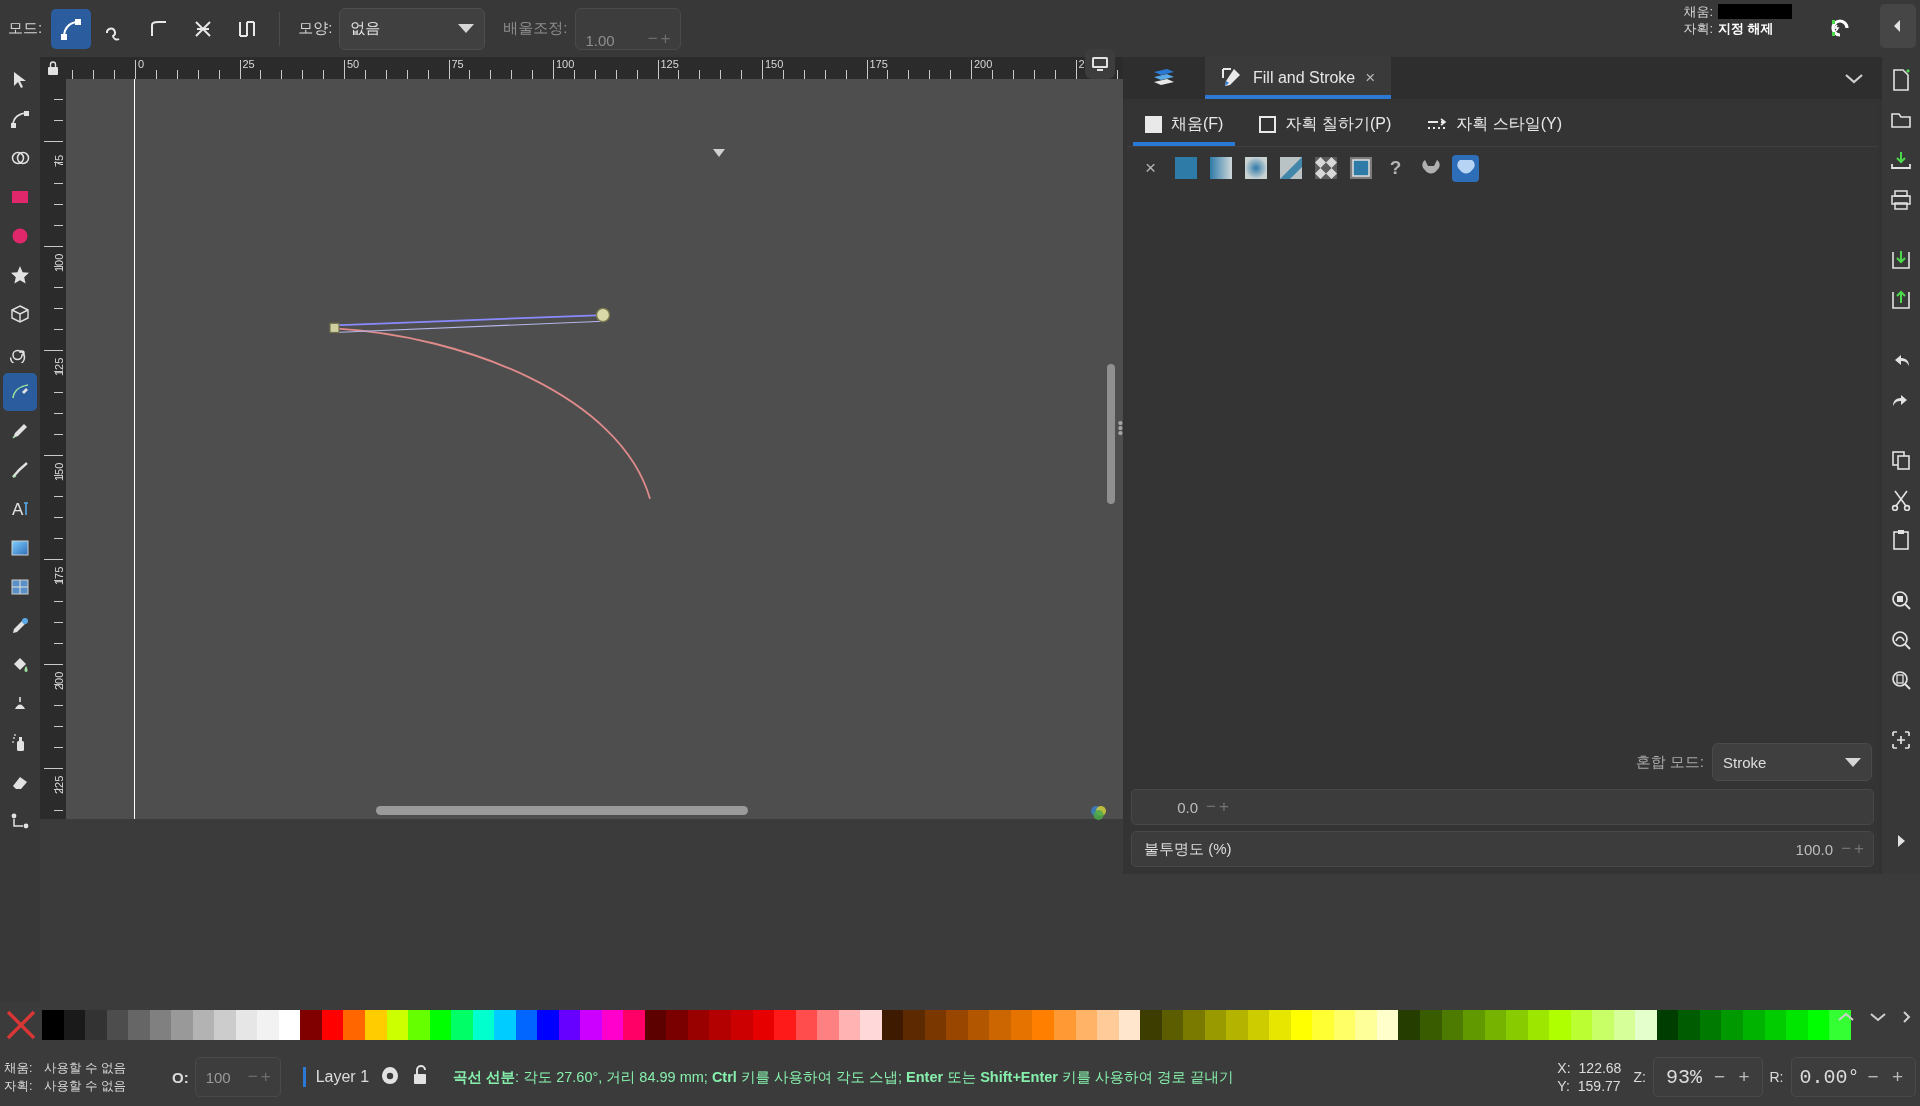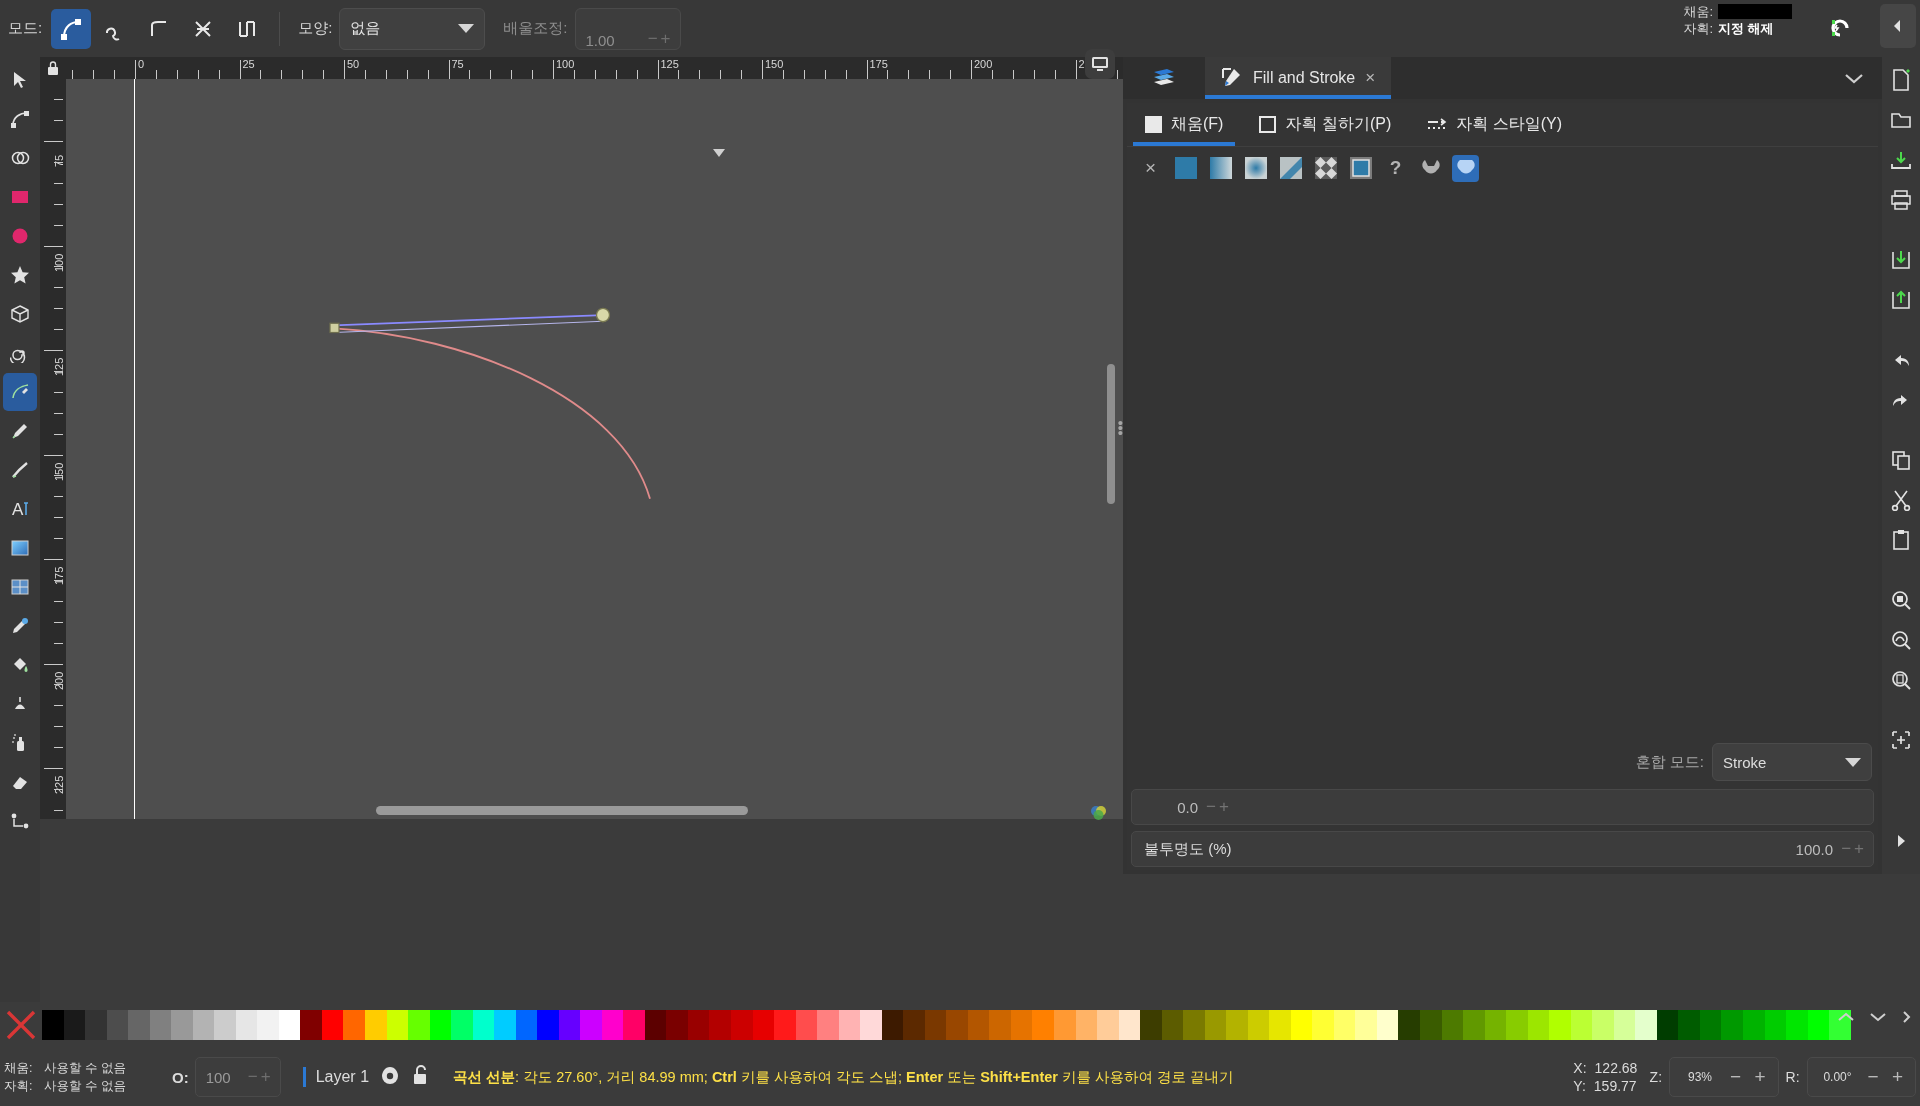--- a/index.html
+++ b/index.html
@@ -212,32 +212,32 @@
   #opacity .olab { font-size: 15px; font-weight: bold; }
   #opacity .obox {
     width: 86px; height: 40px; background: #3d3d3d; border: 1px solid #4a4a4a; border-radius: 5px;
     display: flex; align-items: center; justify-content: space-between; padding: 0 6px 0 10px;
   }
   #opacity .oval { font-size: 15px; color: #9a9a9a; }
   #opacity .pm { font-size: 17px; color: #6e6e6e; letter-spacing: 3px; }
   #layerbox { display: flex; align-items: center; gap: 10px; margin-left: 22px; }
   .bluebar { width: 3px; height: 20px; background: #2b79d4; }
   #layername { font-size: 16px; }
-  #hint { flex: 1; font-size: 14.5px; padding-left: 22px; color: #fde047; white-space: nowrap; overflow: hidden; }
+  #hint { flex: 1; font-size: 14.5px; padding-left: 22px; color: #86efac; white-space: nowrap; overflow: hidden; }
   #hint b { font-weight: bold; }
   #coords { display: flex; align-items: center; gap: 7px; font-size: 14px; margin-right: 4px; }
   #coords .xy { line-height: 18px; }
   #coords .xy div { display: flex; gap: 8px; }
   #coords .xy span.k { color: #dcdcdc; }
   #coords .xy span.v { color: #dcdcdc; width: 48px; display:inline-block; }
   .zbox {
     height: 40px; background: #3d3d3d; border: 1px solid #4a4a4a; border-radius: 5px;
     display: flex; align-items: center; gap: 8px; padding: 0 8px;
   }
-  .zbox .zv { font-size: 12px; min-width: 44px; text-align: center; }
+  .zbox .zv { font-size: 20px; min-width: 44px; text-align: center; font-family: Liberation Mono, monospace; }
   .zbox .pm { font-size: 19px; color: #b9b9b9; letter-spacing: 4px; }
   .zlab { font-size: 14px; }
 </style>
 </head>
 <body>
 
 <div id="app">
 
   <div id="topbar">
     <span class="tb-label">모드:</span>

